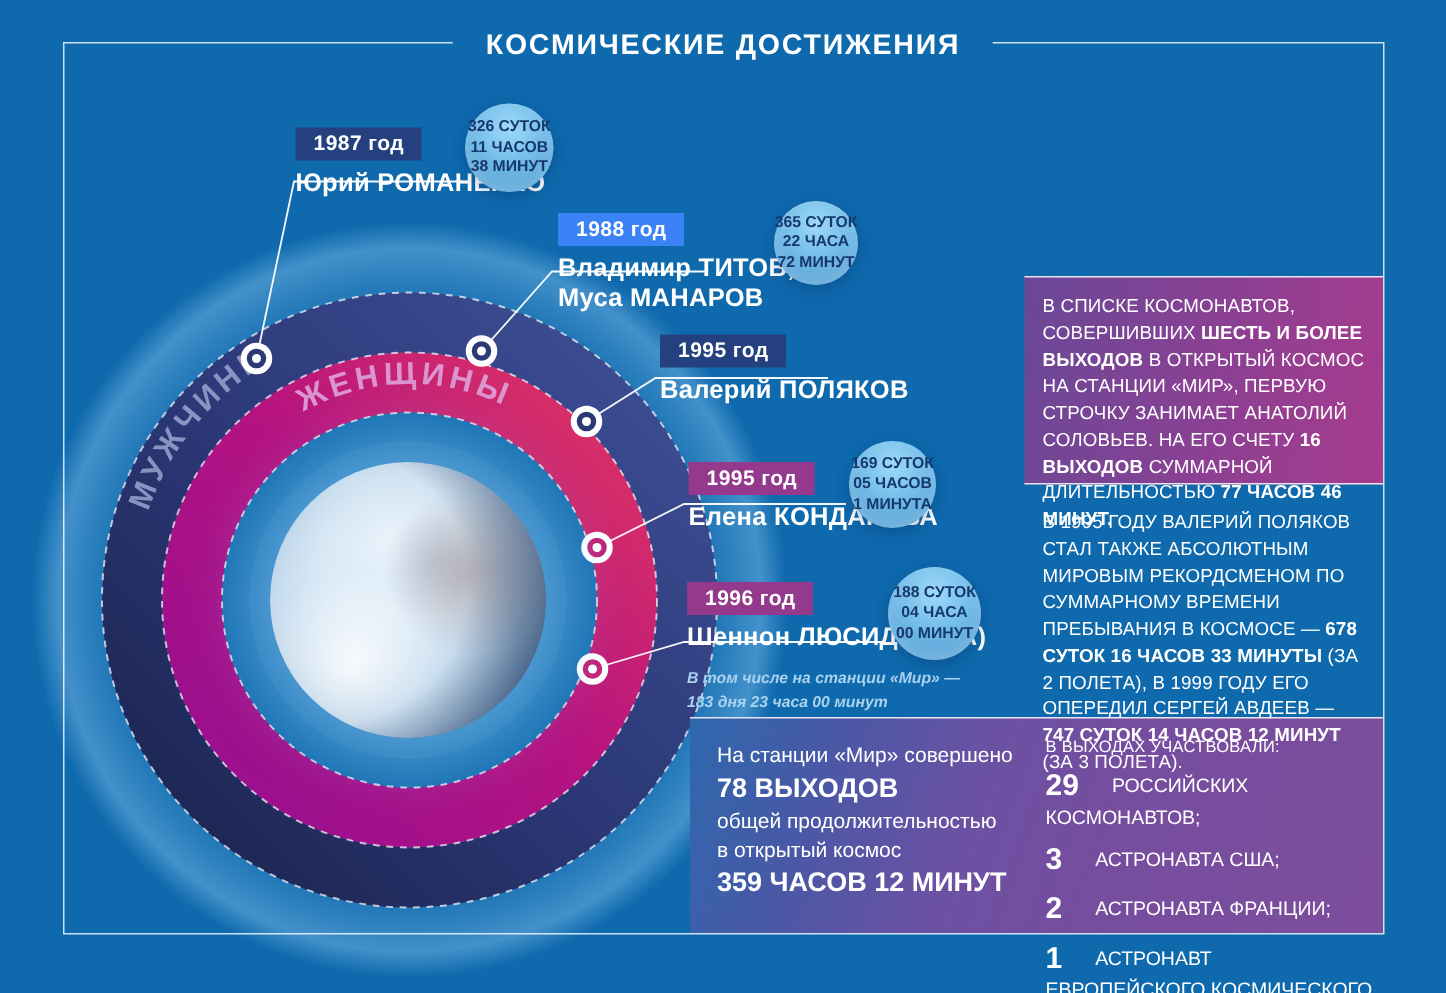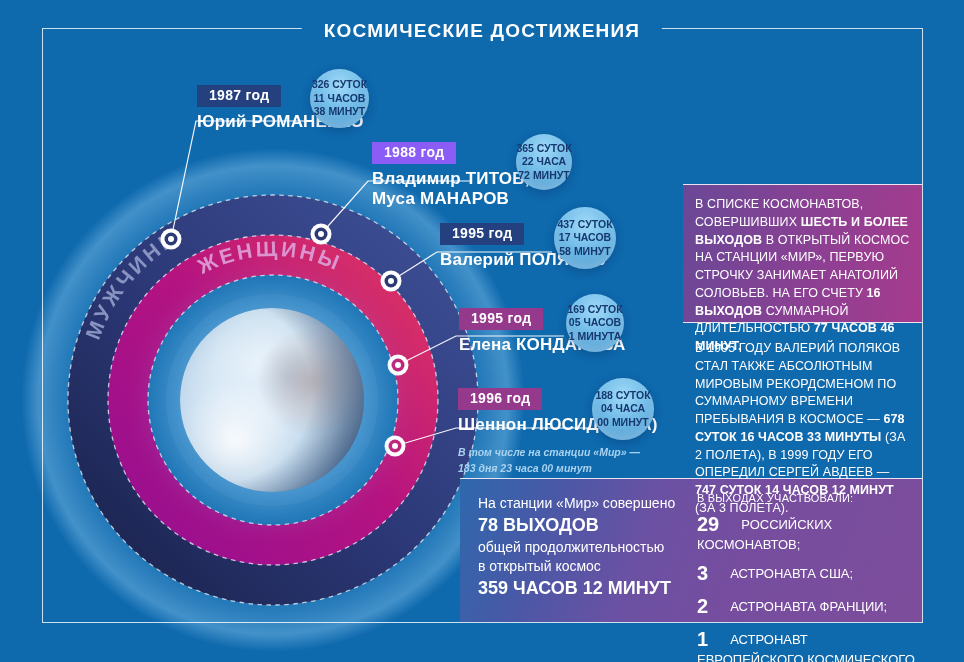--- a/index.html
+++ b/index.html
@@ -165,38 +165,33 @@
     <span class="year-tag" style="background-color: rgb(36, 64, 127);">1987 год</span>
     <div class="tl-name">Юрий РОМАНЕНКО</div>
   </div>
   <div class="bubble" style="left:310px;top:69px;width:59px;height:59px;">
     <div>326 СУТОК</div>
     <div>11 ЧАСОВ</div>
     <div>38 МИНУТ</div>
   </div>
 
   <div class="tl" style="left:372px;top:130px;">
-    <span class="year-tag" style="background-color: #8b5cf6;">1988 год</span>
+    <span class="year-tag" style="background-color: #3b82f6;">1988 год</span>
     <div class="tl-name">Владимир ТИТОВ,</div>
     <div class="tl-name" style="margin-top:0;">Муса МАНАРОВ</div>
   </div>
   <div class="bubble" style="left:472px;top:134px;width:56px;height:56px;margin-left:44px;">
     <div>365 СУТОК</div>
     <div>22 ЧАСА</div>
     <div>72 МИНУТ</div>
   </div>
 
   <div class="tl" style="left:440px;top:211px;">
     <span class="year-tag" style="background-color: rgb(36, 64, 127);">1995 год</span>
     <div class="tl-name">Валерий ПОЛЯКОВ</div>
-  </div>
-  <div class="bubble" style="left:554px;top:207px;width:62px;height:62px;">
-    <div>437 СУТОК</div>
-    <div>17 ЧАСОВ</div>
-    <div>58 МИНУТ</div>
   </div>
 
   <div class="tl" style="left:459px;top:296px;">
     <span class="year-tag" style="background-color: rgb(148, 57, 140);">1995 год</span>
     <div class="tl-name">Елена КОНДАКОВА</div>
   </div>
   <div class="bubble" style="left:566px;top:294px;width:58px;height:58px;">
     <div>169 СУТОК</div>
     <div>05 ЧАСОВ</div>
     <div>1 МИНУТА</div>

